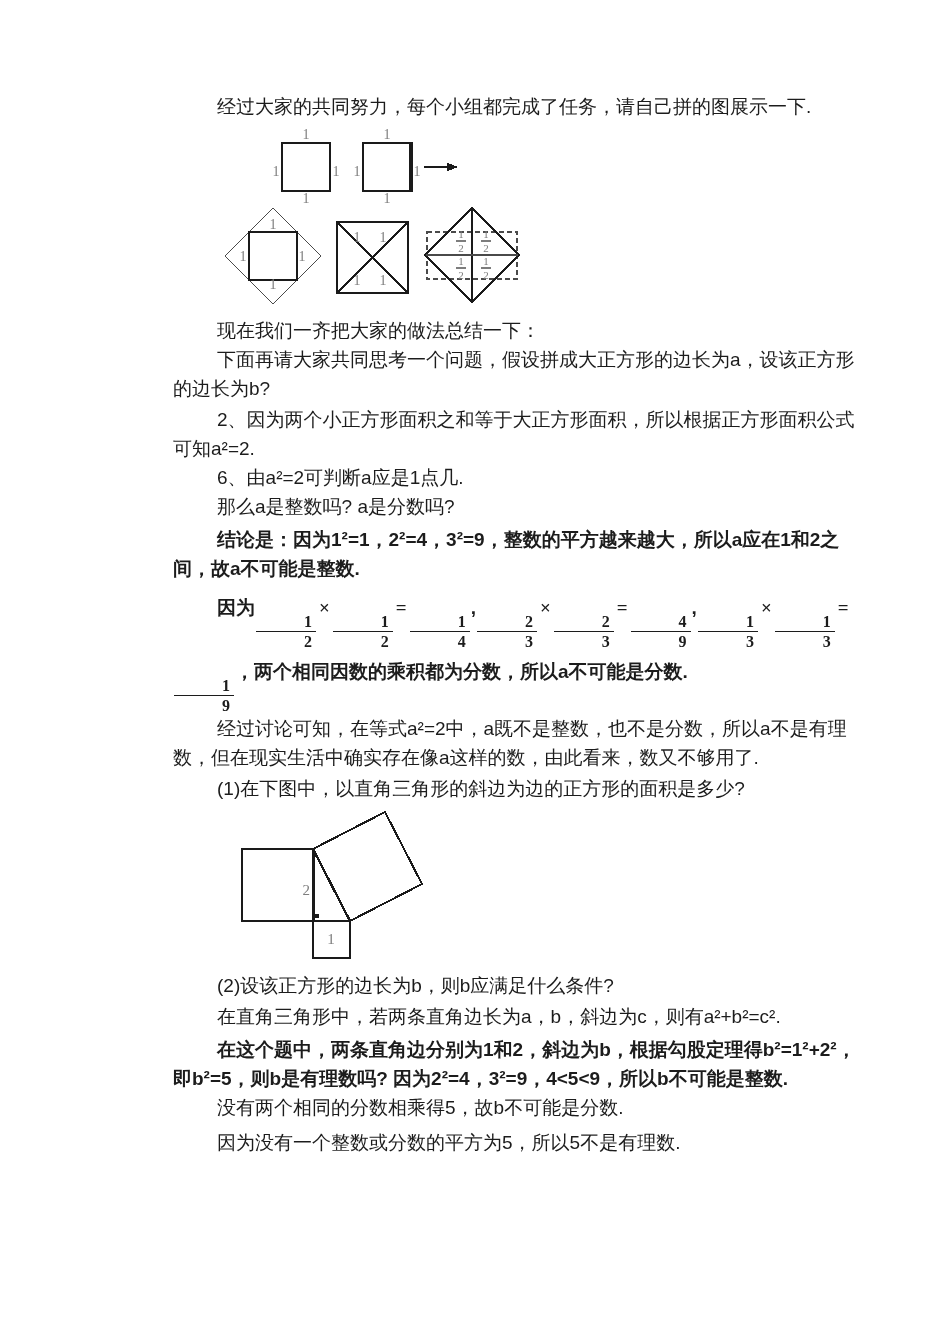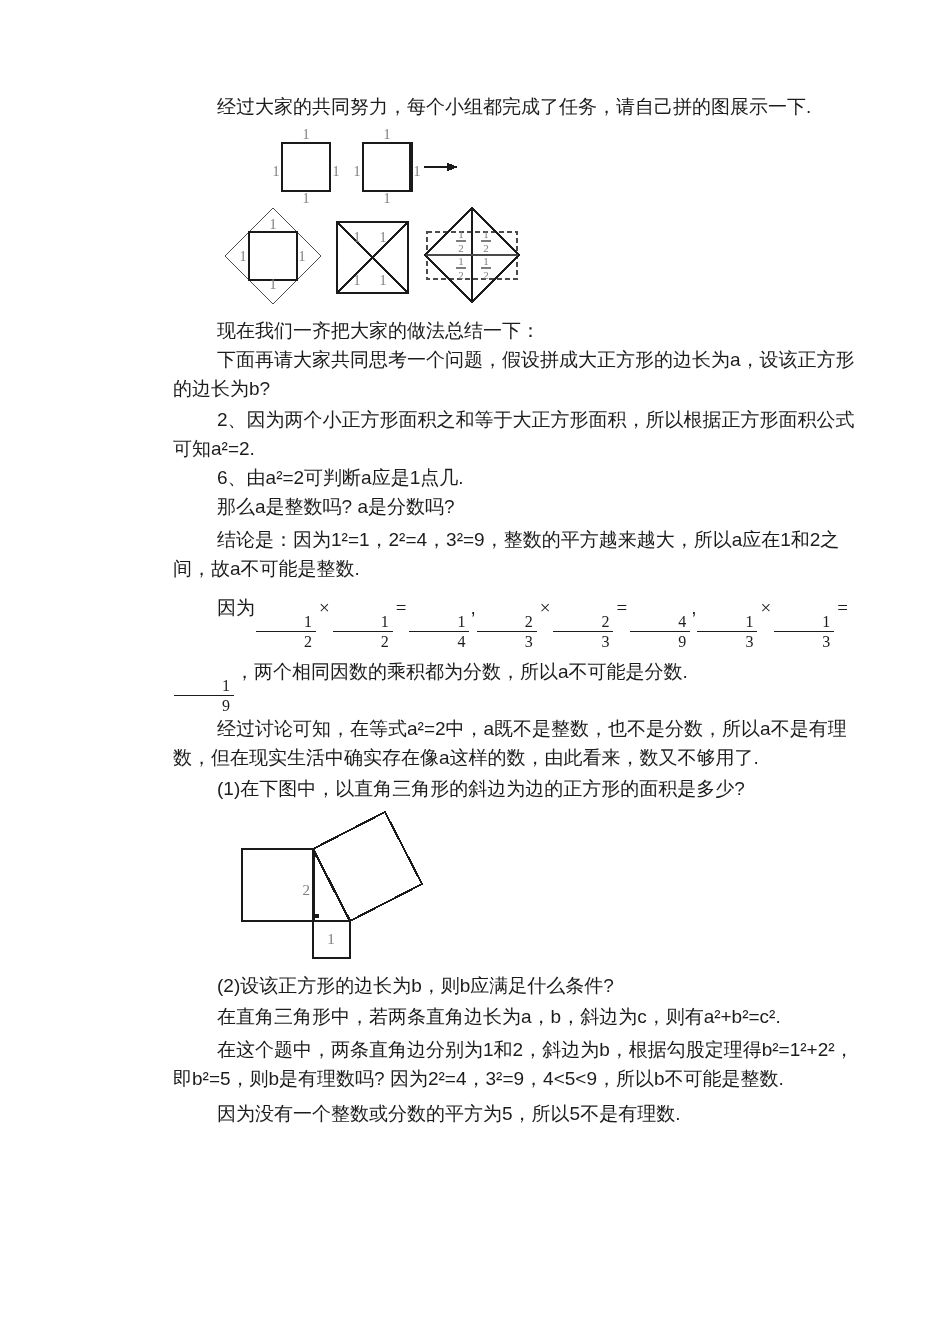--- a/index.html
+++ b/index.html
@@ -6,21 +6,21 @@
   body{
     width:950px;height:1344px;background:#ffffff;overflow:hidden;position:relative;
     font-family:"Liberation Sans",sans-serif;
   }
   .doc{
     position:absolute;left:133px;top:92px;width:694px;
     font-size:19px;line-height:29px;color:#1c1c1c;margin-left:40px;
   }
   .doc p{margin:0;text-indent:44px;}
   .mt2{margin-top:2px !important;}
-  .mt4{margin-top:4px !important;}
+  .mt4{margin-top:4px !important;font-weight:bold;}
   .mt6{margin-top:6px !important;}
   .mt7{margin-top:7px !important;}
   .fig1{display:block;margin:6px 0 0 47px;}
   .fig2{display:block;margin:6px 0 4px 62px;}
   svg{shape-rendering:crispEdges;}
   svg .ln{stroke:#1a1a1a;fill:none;}
   svg .thin{stroke:#4a4a4a;fill:none;}
   svg .lbl{font-family:"Liberation Serif",serif;fill:#7d7d7d;shape-rendering:auto;}
   svg .s14{font-size:14px;}
   svg .s11{font-size:11px;}
@@ -148,15 +148,16 @@
     <line class="ln" x1="78" y1="40" x2="78" y2="112" stroke-width="3"></line>
     <line class="ln" x1="78" y1="40" x2="115" y2="112" stroke-width="2.4"></line>
     <rect x="79.5" y="104.5" width="4.5" height="4.5" fill="#1a1a1a"></rect>
     <text class="lbl s15" x="75" y="86" text-anchor="end">2</text>
     <text class="lbl s15" x="96" y="135" text-anchor="middle">1</text>
   </svg>
 
   <p>(2)设该正方形的边长为b，则b应满足什么条件?</p>
   <p class="mt2">在直角三角形中，若两条直角边长为a，b，斜边为c，则有a²+b²=c².</p>
   <p class="mt4">在这个题中，两条直角边分别为1和2，斜边为b，根据勾股定理得b²=1²+2²，即b²=5，则b是有理数吗? 因为2²=4，3²=9，4&lt;5&lt;9，所以b不可能是整数.</p>
+  <p>没有两个相同的分数相乘得5，故b不可能是分数.</p>
   <p class="mt6">因为没有一个整数或分数的平方为5，所以5不是有理数.</p>
 
 </div>
 
 </body></html>

